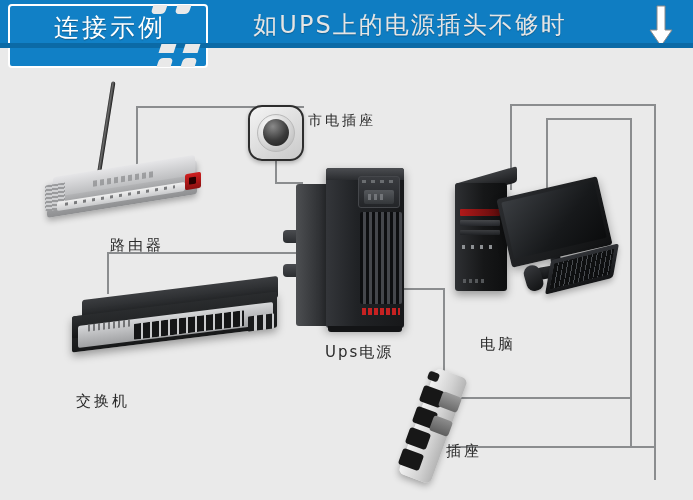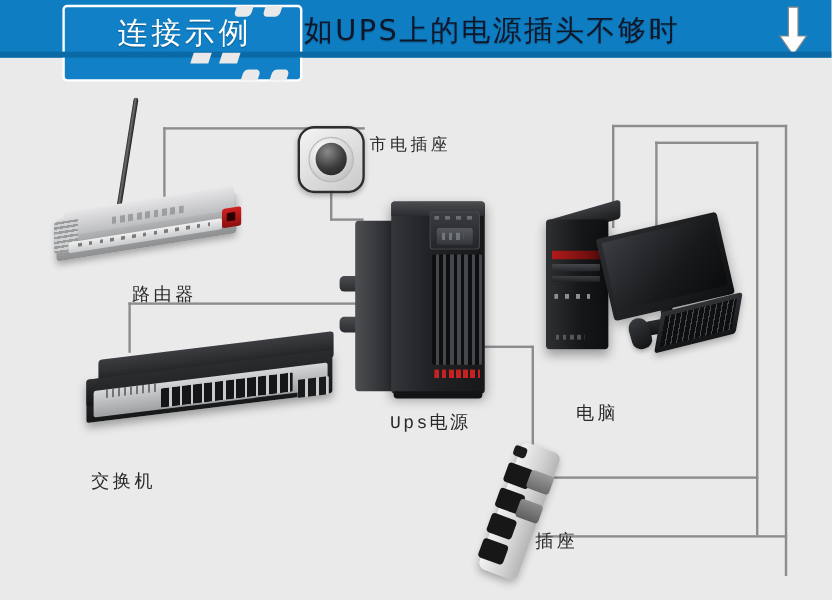--- a/index.html
+++ b/index.html
@@ -14,29 +14,28 @@
   .header-bar{
     position:absolute;left:0;top:0;width:693px;height:48px;
     background:#0f7dc2;
   }
   .header-bar:after{
     content:"";position:absolute;left:0;bottom:0;width:693px;height:5px;
     background:#0b6aa6;
   }
   .header-title{
     position:absolute;left:210px;top:9px;width:400px;height:32px;
-    color:#0f172a;font-size:24px;letter-spacing:2px;
+    color:#e5e5e5;font-size:24px;letter-spacing:2px;
     line-height:32px;text-align:center;white-space:nowrap;
     text-shadow:0 1px 1px rgba(0,0,0,.25);
   }
   .badge{
     position:absolute;left:8px;top:4px;width:200px;height:64px;
     background:#1180c6;border:2px solid #ffffff;border-radius:4px;
     box-sizing:border-box;
-    margin-left:44px;
   }
   .badge-label{
     position:absolute;left:0;top:0;width:200px;height:44px;line-height:44px;
     color:#ffffff;font-size:25px;letter-spacing:3px;text-align:center;
     white-space:nowrap;text-shadow:0 1px 1px rgba(0,0,0,.3);
   }
   .notch{position:absolute;background:#e9e9e9;}
   .nt1{left:142px;top:-1px;width:14px;height:9px;border-radius:0 0 4px 4px;transform:skewX(-18deg);}
   .nt2{left:166px;top:-1px;width:14px;height:9px;border-radius:0 0 4px 4px;transform:skewX(-18deg);}
   .nb1{left:148px;bottom:-1px;width:14px;height:9px;border-radius:4px 4px 0 0;transform:skewX(-18deg);}
@@ -49,21 +48,20 @@
 
   
   .cable{position:absolute;background:#8b8d8f;}
   .cable.v{width:2px;}
   .cable.h{height:2px;}
 
   
   .dev-label{
     position:absolute;color:#2a2a2a;font-size:15px;letter-spacing:3px;
     white-space:nowrap;
-    font-family:Liberation Mono, monospace;
   }
 
   
   .router-wrap{position:absolute;left:45px;top:80px;width:170px;height:150px;}
   .antenna{
     position:absolute;left:47px;top:0px;width:4px;height:125px;
     background:linear-gradient(90deg,#2a2a2a,#6e6e6e 40%,#171717);
     transform:rotate(9deg);transform-origin:bottom center;border-radius:2px;
   }
   .router-body{

